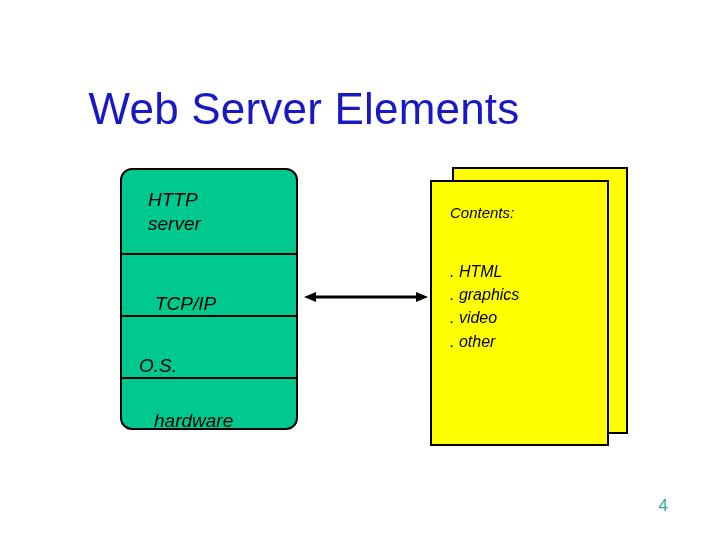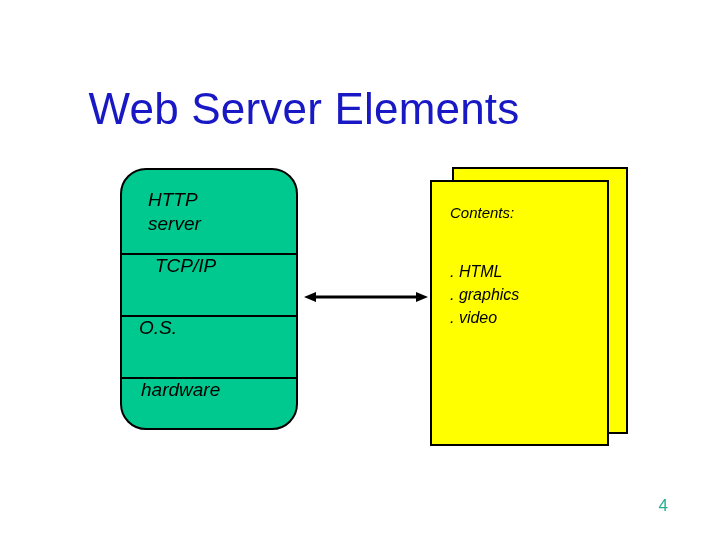--- a/index.html
+++ b/index.html
@@ -38,43 +38,43 @@
 
   
   #server-stack {
     position: absolute;
     left: 120px;
     top: 168px;
     width: 178px;
     height: 262px;
     background: #00C98F;
     border: 2px solid #000000;
-    border-radius: 26px;
+    border-radius: 12px;
     box-sizing: border-box;
     overflow: hidden;
   }
   .stack-layer {
     position: absolute;
     left: 0;
     width: 100%;
     box-sizing: border-box;
     display: flex;
-    align-items: flex-start;
+    align-items: flex-end;
     font-style: italic;
     font-size: 19px;
     color: #000000;
     padding-left: 26px;
   }
   .stack-layer.divider-top {
     border-top: 2px solid #000000;
   }
   #layer-http   { top: 0px;   height: 83px;  align-items: flex-start; padding-top: 18px; }
   #layer-tcpip  { top: 83px;  height: 62px;  padding-left: 33px; }
   #layer-os     { top: 145px; height: 62px;  padding-left: 17px; }
-  #layer-hw     { top: 207px; height: 55px;  padding-left: 19px; }
+  #layer-hw     { top: 207px; height: 55px;  padding-left: 32px; }
   #layer-http .layer-text { line-height: 1.28; }
 
   
   #link-arrow {
     position: absolute;
     left: 304px;
     top: 286px;
     width: 124px;
     height: 22px;
   }
@@ -168,18 +168,19 @@
   </svg>
 
   <div id="contents-back"></div>
 
   <div id="contents-front">
     <div id="contents-heading">Contents:</div>
     <ul id="contents-list">
       <li>. HTML</li>
       <li>. graphics</li>
       <li>. video</li>
+      <li>. other</li>
     </ul>
   </div>
 
   <div id="page-number">4</div>
 
 </div>
 
 </body></html>

